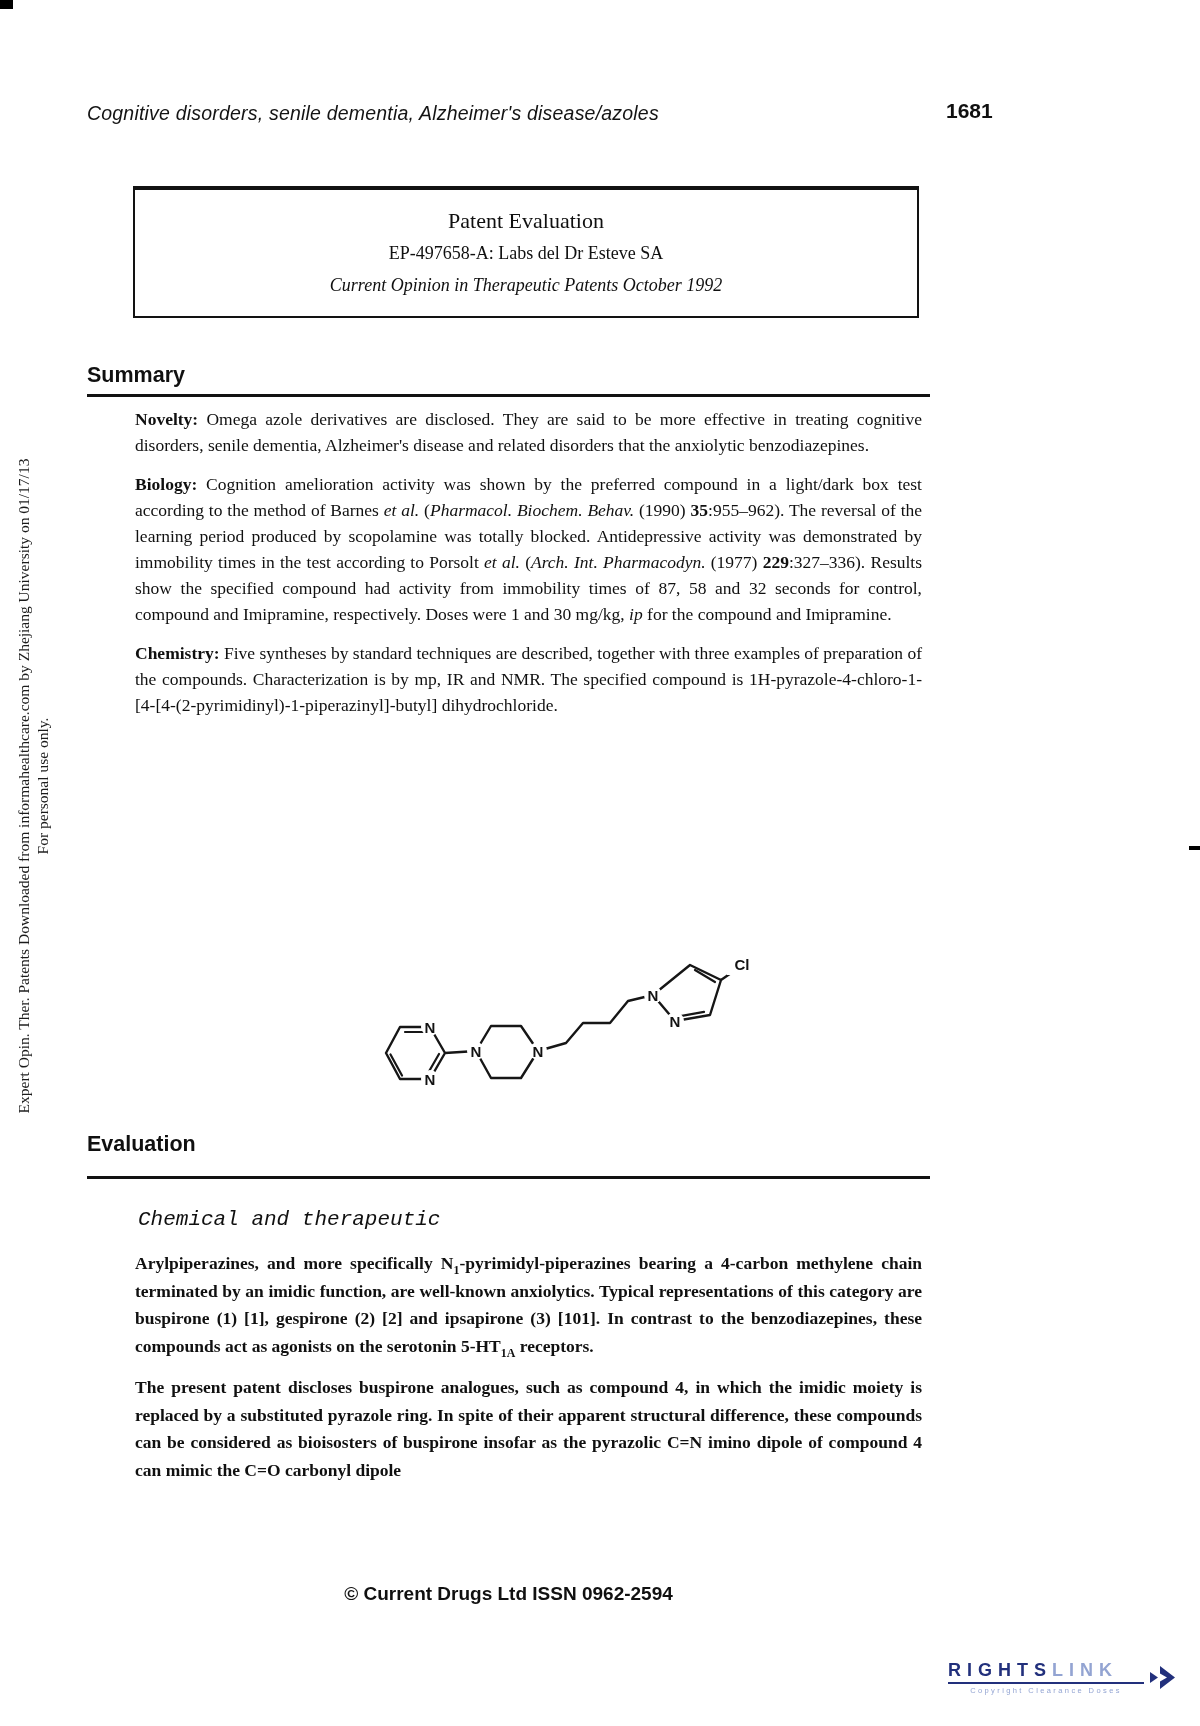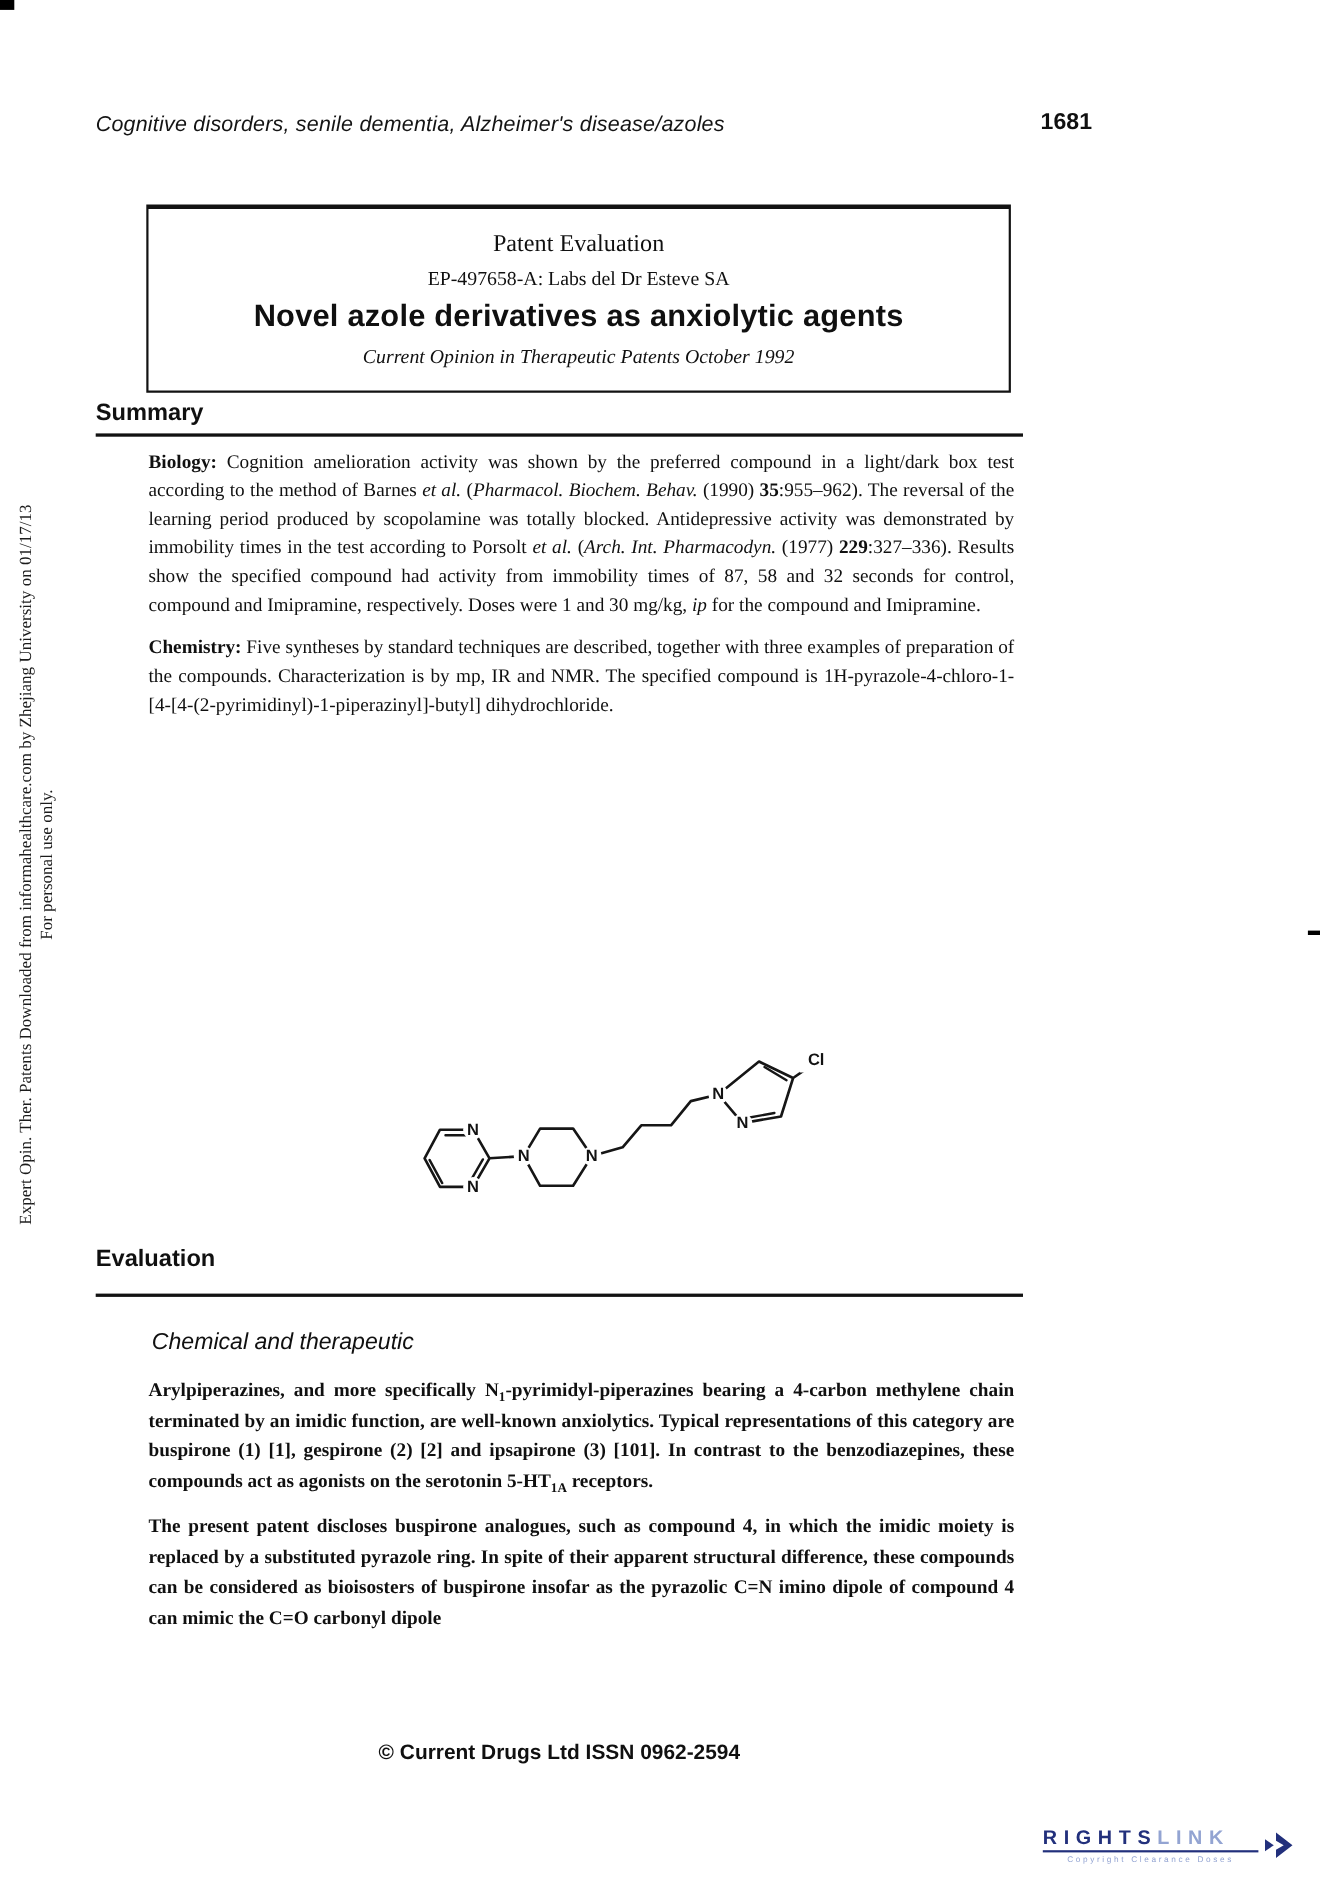--- a/index.html
+++ b/index.html
@@ -38,21 +38,21 @@
   }
   .section-rule{left:87px;width:843px;height:3px;background:#121212;}
 
   
   .bodycopy{left:135px;width:787px;font-size:17.5px;line-height:26px;text-align:justify;}
   .bodycopy p{margin:0 0 13px 0;}
   .structure-label{font-weight:bold;margin-top:36px;}
 
   
   .eval-sub{
-    left:138px;top:1208px;font-family:Liberation Sans, sans-serif;
+    left:138px;top:1208px;font-family:Liberation Mono, monospace;
     font-style:italic;font-size:21px;
   }
   .evalcopy{left:135px;top:1250px;width:787px;font-weight:bold;font-size:17.5px;line-height:27.5px;text-align:justify;}
   .evalcopy p{margin:0 0 14px 0;}
 
   
   .footer-line{
     left:87px;top:1583px;width:843px;text-align:center;
     font-family:"Liberation Sans",sans-serif;font-weight:bold;font-size:19px;
   }
@@ -86,28 +86,28 @@
 
 <div class="abs artifact" style="left:0;top:0;width:13px;height:9px;"></div>
 <div class="abs artifact" style="left:1189px;top:846px;width:11px;height:4px;"></div>
 
 <div class="abs running-title">Cognitive disorders, senile dementia, Alzheimer's disease/azoles</div>
 <div class="abs page-number">1681</div>
 
 <div class="abs title-box">
   <div class="tb-kicker">Patent Evaluation</div>
   <div class="tb-patent">EP-497658-A: Labs del Dr Esteve SA</div>
-  <div class="tb-title">Novel azole derivatives as anxiolytic agents</div>
   <div class="tb-journal">Current Opinion in Therapeutic Patents October 1992</div>
 </div>
 
 <div class="abs section-heading" style="top:363px;">Summary</div>
 <div class="abs section-rule" style="top:394px;"></div>
 
 <div class="abs bodycopy" style="top:406px;">
+  <p><span class="b">Novelty: </span><span>Omega azole derivatives are disclosed. They are said to be more effective in treating cognitive disorders, senile dementia, Alzheimer's disease and related disorders that the anxiolytic benzodiazepines.</span></p>
   <p><span class="b">Biology: </span><span>Cognition amelioration activity was shown by the preferred compound in a light/dark box test according to the method of Barnes </span><span class="i">et al.</span><span> (</span><span class="i">Pharmacol. Biochem. Behav.</span><span> (1990) </span><span class="b">35</span><span>:955–962). The reversal of the learning period produced by scopolamine was totally blocked. Antidepressive activity was demonstrated by immobility times in the test according to Porsolt </span><span class="i">et al.</span><span> (</span><span class="i">Arch. Int. Pharmacodyn.</span><span> (1977) </span><span class="b">229</span><span>:327–336). Results show the specified compound had activity from immobility times of 87, 58 and 32 seconds for control, compound and Imipramine, respectively. Doses were 1 and 30 mg/kg, </span><span class="i">ip</span><span> for the compound and Imipramine.</span></p>
   <p><span class="b">Chemistry: </span><span>Five syntheses by standard techniques are described, together with three examples of preparation of the compounds. Characterization is by mp, IR and NMR. The specified compound is 1H-pyrazole-4-chloro-1-[4-[4-(2-pyrimidinyl)-1-piperazinyl]-butyl] dihydrochloride.</span></p>
 </div>
 
 <svg class="abs structure-svg" width="412" height="160" viewBox="0 0 412 160">
 
   <path d="M28,105 L42,79 L72,79 L87,105 L72,131 L42,131 Z
            M87,105 L118,103
            M118,103 L133,78 L163,78 L180,103 L163,130 L133,130 Z
            M180,103 L208,95 L225,75 L252,75 L270,53 L295,47

